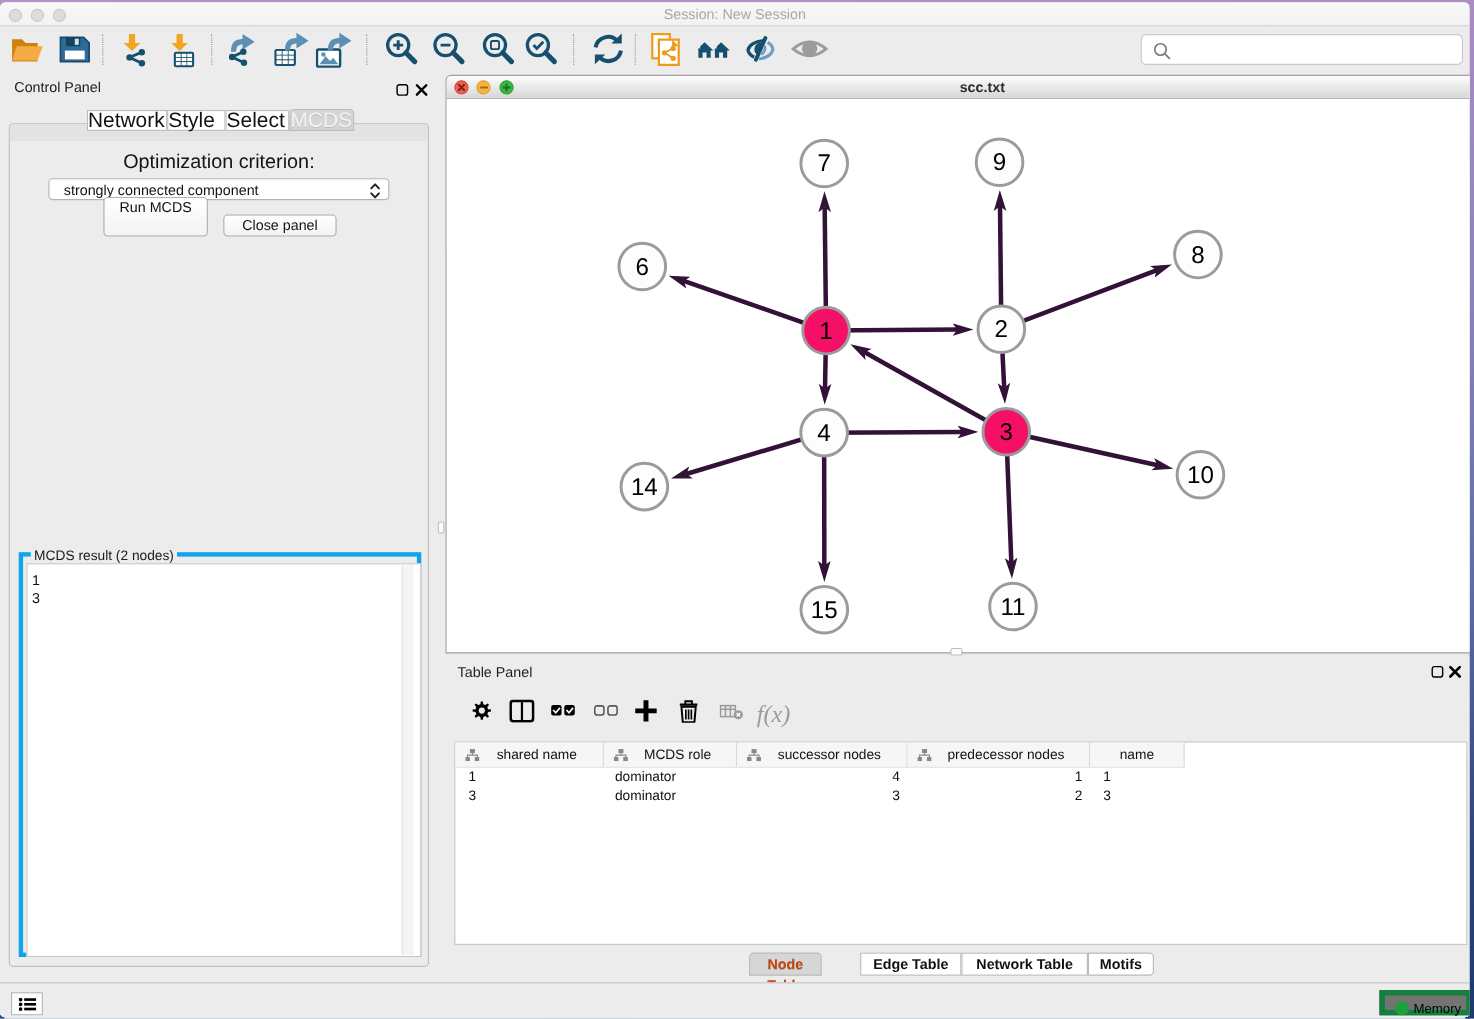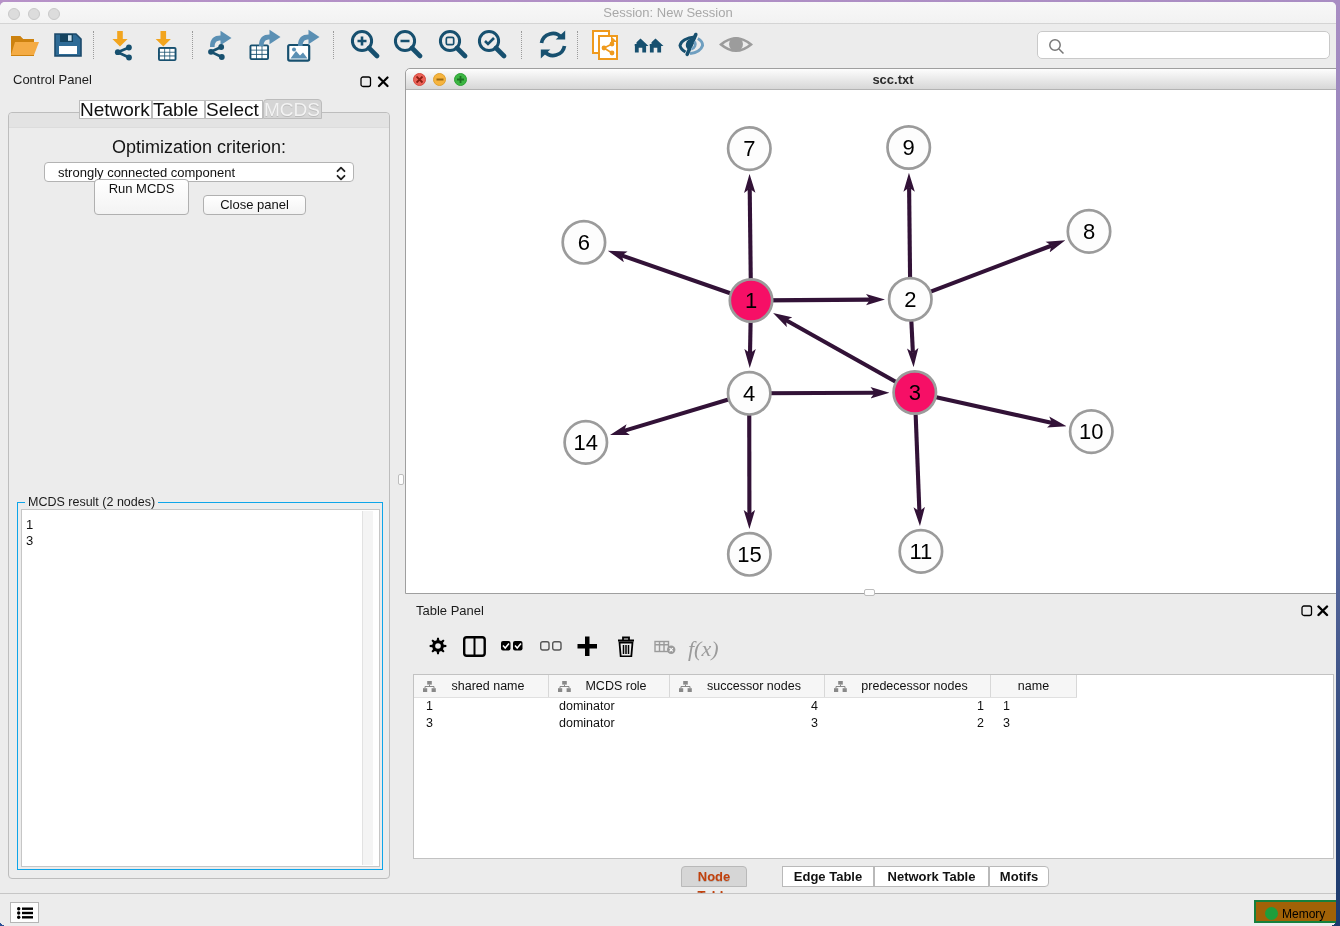--- a/index.html
+++ b/index.html
@@ -24,21 +24,21 @@
 .cp-title { position:absolute; left:13px; top:70px; font-size:13px; color:#1c1c1c; }
 .tab { position:absolute; top:98px; height:19px; background:#fff; border:1px solid #bcbcbc;
   font-size:19px; color:#111; text-align:left; line-height:17px; z-index:5; }
 .tabsel { background:#d5d5d5; color:#f3f3f3; border:1px solid #bcbcbc; border-radius:4px 4px 0 0;
   text-shadow:0 1px 0 #bbb; }
 .cp-box { position:absolute; left:8px; top:110px; width:382px; height:767px;
   border:1px solid #bdbdbd; border-radius:4px; background:#ececec; }
 .btn { position:absolute; background:linear-gradient(#ffffff,#f3f3f3); border:1px solid #b0b0b0;
   border-radius:4px; font-size:13px; color:#111; text-align:center; }
 .group { position:absolute; left:17px; top:500px; width:366px; height:368px;
-  border:1px solid #0ea5e9; }
+  border:4px solid #0ea5e9; }
 .group-label { position:absolute; left:7px; top:-8px; background:#ececec; padding:0 3px;
   font-size:12.5px; color:#1a1a1a; }
 .ta { position:absolute; left:3px; top:6px; width:359px; height:358px; background:#fff;
   border:1px solid #c6c6c6; font-size:13px; color:#111; }
 
 
 .netwin { position:absolute; left:405px; top:66px; width:976px; height:526px;
   background:#fff; border:1px solid #9f9f9f; border-radius:5px 5px 0 0; }
 .nw-title { position:absolute; left:0; top:0; width:100%; height:21px;
   background:linear-gradient(#fdfdfd,#d7d7d7); border-bottom:1px solid #b3b3b3;
@@ -212,21 +212,21 @@
 
   <div class="cp-title">Control Panel</div>
   <svg class="abs" style="left:360px;top:73.5px" width="30" height="12" viewBox="0 0 30 12">
     <rect x="1" y="1" width="9.5" height="9.5" rx="2" fill="none" stroke="#000" stroke-width="1.3"></rect>
     <path d="M19 1.5 L27.5 10 M27.5 1.5 L19 10" stroke="#000" stroke-width="2.2" stroke-linecap="round"></path>
   </svg>
   <div class="cp-box">
       <div style="position:absolute;left:0;top:0;width:100%;height:15px;background:#e3e3e3;border-radius:4px 4px 0 0;border-bottom:1px solid #dcdcdc"></div>
     </div>
   <div class="tab" style="left:79px;width:73px">Network</div>
-  <div class="tab" style="left:152px;width:53px">Table</div>
+  <div class="tab" style="left:152px;width:53px">Style</div>
   <div class="tab" style="left:205px;width:58px">Select</div>
   <div class="tab tabsel" style="left:263px;top:97px;height:20px;width:59px;line-height:19px">MCDS</div>
 
   <div class="abs" style="left:0;top:135px;width:398px;text-align:center;font-size:18px;color:#141414">Optimization criterion:</div>
   <div class="abs" style="left:44px;top:160px;width:310px;height:20px;background:#fff;border:1px solid #b3b3b3;border-radius:4px">
      <div class="abs" style="left:13px;top:2px;font-size:13px;color:#111">strongly connected component</div>
      <svg class="abs" style="right:7px;top:2.5px" width="10" height="15" viewBox="0 0 10 15">
        <path d="M1.5 5.2 L5 1.6 L8.5 5.2 M1.5 9.8 L5 13.4 L8.5 9.8" fill="none" stroke="#222" stroke-width="1.8" stroke-linecap="round" stroke-linejoin="round"></path>
      </svg>
   </div>
@@ -418,21 +418,21 @@
         <g fill="#000">
             <circle cx="1.7" cy="1.7" r="1.7"></circle>
             <circle cx="1.7" cy="6" r="1.7"></circle>
             <circle cx="1.7" cy="10.3" r="1.7"></circle>
         <rect x="5" y="0.5" width="11" height="2.4"></rect>
             <rect x="5" y="4.8" width="11" height="2.4"></rect>
             <rect x="5" y="9.1" width="11" height="2.4"></rect>
           </g>
       </svg>
     </div>
-    <div class="abs" style="left:1254px;top:6px;width:84px;height:23px;background:#a16207;border:2px solid #15803d">
+    <div class="abs" style="left:1254px;top:6px;width:84px;height:23px;background:#737373;border:5px solid #15803d">
       <div class="abs" style="left:9px;top:5px;width:13px;height:13px;border-radius:50%;background:#1e9e3c"></div>
       <div class="abs" style="left:26px;top:5px;font-size:12px;color:#000">Memory</div>
     </div>
   </div>
 </div>
 
 <div class="abs" style="left:0;top:921px;width:4px;height:5px;background:radial-gradient(circle at 100% 0,transparent 4px,#2b5196 4px)"></div>
 <div class="abs" style="left:1332px;top:921px;width:4px;height:5px;background:radial-gradient(circle at 0 0,transparent 4px,#1e3c72 4px)"></div>
 
 </body></html>

